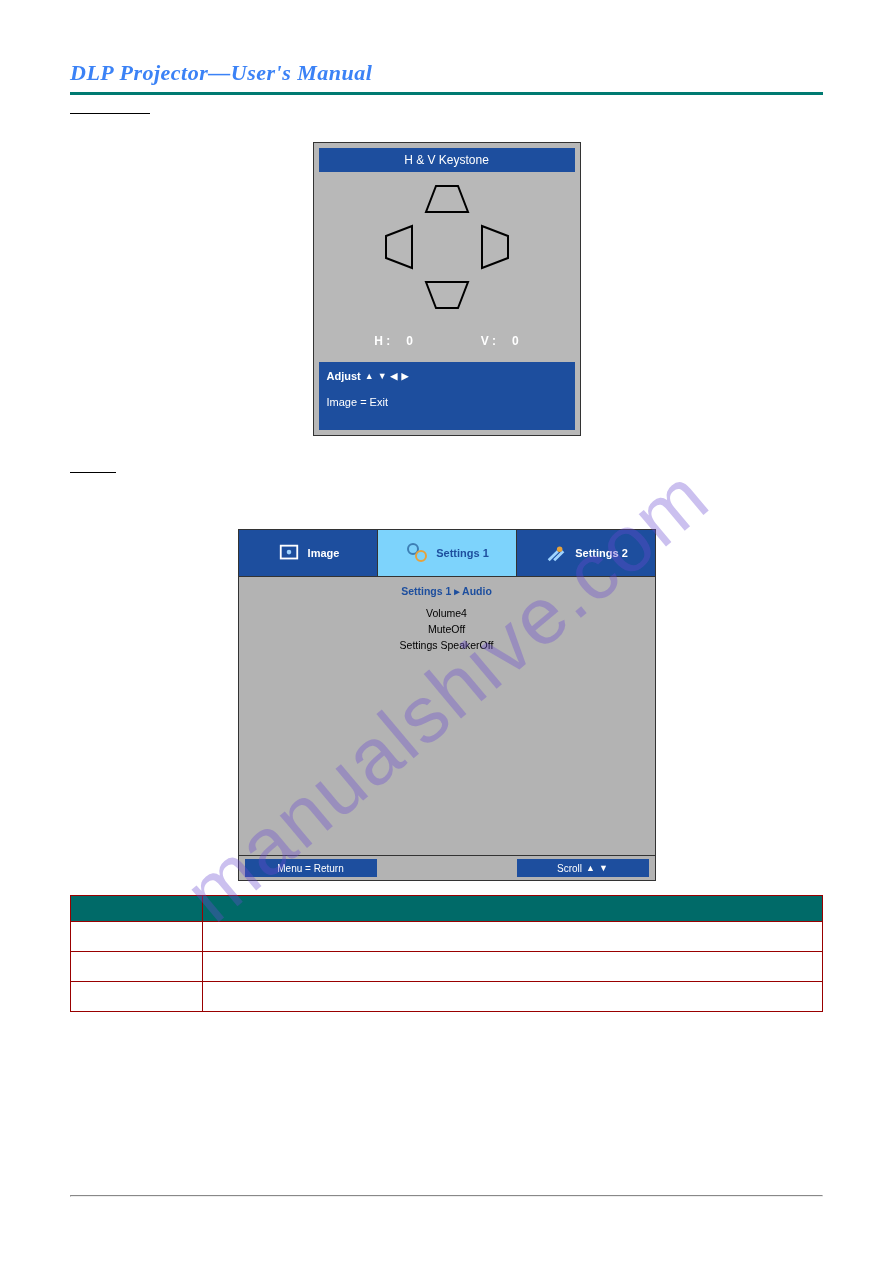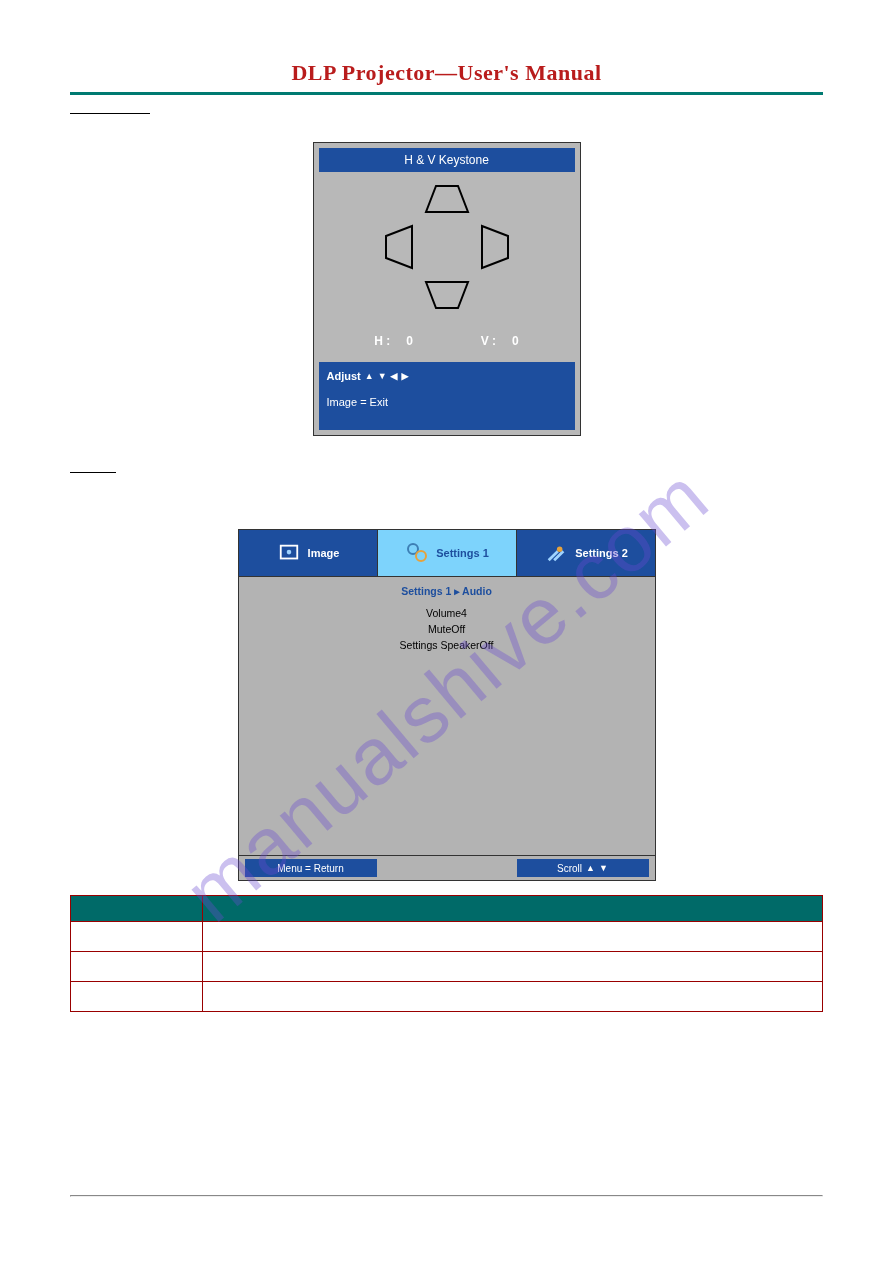--- a/index.html
+++ b/index.html
@@ -1,20 +1,20 @@
 <!DOCTYPE html>
 <html><head>
 <meta charset="utf-8">
 <style>
   * { box-sizing: border-box; }
   body { margin: 0; padding: 0; background: #fff; font-family: Arial, Helvetica, sans-serif; width: 893px; position: relative; }
   .page { width: 893px; height: 1263px; position: relative; padding: 60px 70px 40px 70px; }
 
   
-  .header-title { font-family: Georgia, 'Times New Roman', serif; font-weight: bold; color: #b91c1c; font-size: 22px; text-align: center; letter-spacing: .5px; }
+  .header-title { font-family: Georgia, 'Times New Roman', serif; font-style: italic; font-weight: bold; color: #3b82f6; font-size: 22px; text-align: left; letter-spacing: .5px; }
   .header-rule { border: none; border-top: 3px solid #007a71; margin: 6px 0 10px; }
 
   
   .section-underline { display: inline-block; border-bottom: 1px solid #000; height: 1px; width: 80px; margin-top: 8px; margin-bottom: 24px; }
   .section-underline.short { width: 46px; }
 
   .shots-wrap { text-align: center; }
 
   
   .ks-box { display: inline-block; width: 268px; border: 1px solid #333; background: #b8b8b8; padding: 5px; text-align: left; }

